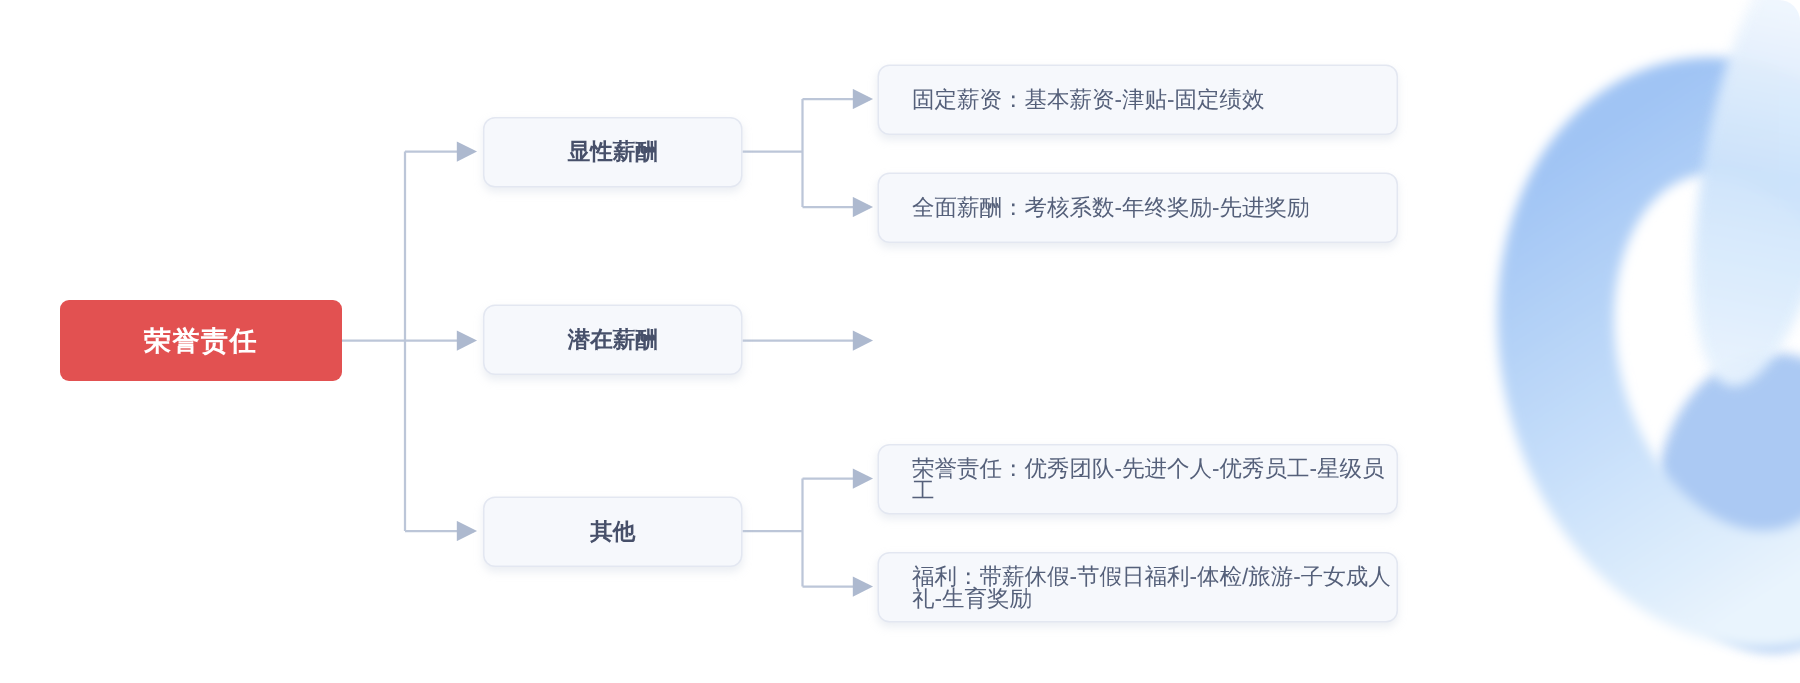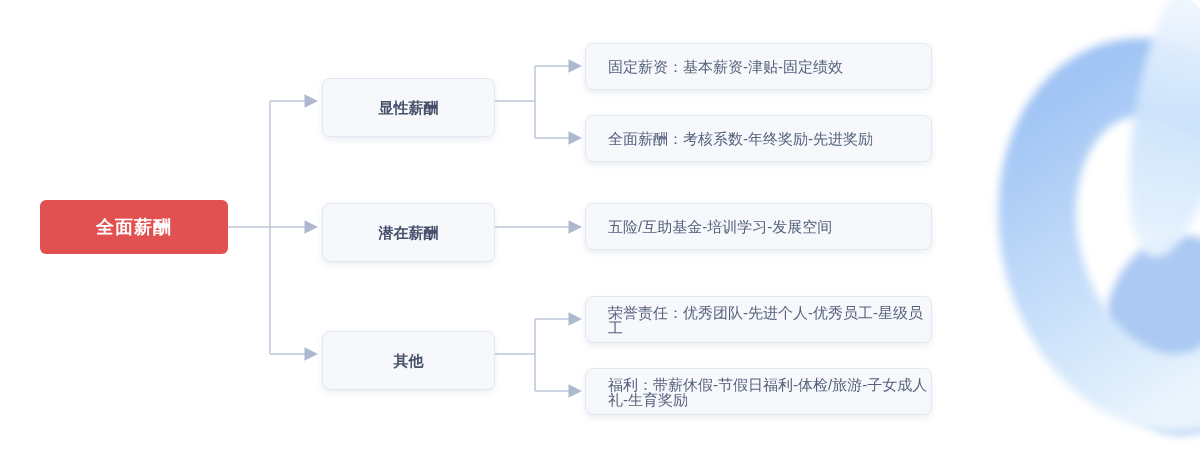--- a/index.html
+++ b/index.html
@@ -45,21 +45,21 @@
     background: #e25151;
     border-radius: 6px;
     justify-content: center;
     color: #ffffff;
     font-weight: bold;
     font-size: 18px;
     letter-spacing: 1px;
   }
   .node.branch {
     left: 322px;
-    width: 173px; height: 59px;
+    width: 173px; height: 47px;
     background: #f6f8fc;
     border: 1px solid #e3e7f1;
     border-radius: 8px;
     box-shadow: 0 3px 6px rgba(199,207,222,0.35);
     justify-content: center;
     color: #47506a;
     font-weight: bold;
   }
   .node.leaf {
     left: 585px;
@@ -125,25 +125,24 @@
       <path d="M535 66 H580" marker-end="url(#arrow)"></path>
       <path d="M535 138 H580" marker-end="url(#arrow)"></path>
       <path d="M495 227 H580" marker-end="url(#arrow)"></path>
       <path d="M495 354 H535"></path>
       <path d="M535 319 V391"></path>
       <path d="M535 319 H580" marker-end="url(#arrow)"></path>
       <path d="M535 391 H580" marker-end="url(#arrow)"></path>
     </g>
   </svg>
 
-  <div class="node root">全面薪酬</div>
+  <div class="node root">荣誉责任</div>
 
   <div class="node branch b1">显性薪酬</div>
   <div class="node branch b2">潜在薪酬</div>
   <div class="node branch b3">其他</div>
 
   <div class="node leaf l1">固定薪资：基本薪资-津贴-固定绩效</div>
   <div class="node leaf l2">全面薪酬：考核系数-年终奖励-先进奖励</div>
-  <div class="node leaf l3">五险/互助基金-培训学习-发展空间</div>
   <div class="node leaf l4">荣誉责任：优秀团队-先进个人-优秀员工-星级员工</div>
   <div class="node leaf l5">福利：带薪休假-节假日福利-体检/旅游-子女成人礼-生育奖励</div>
 
 </div>
 
 </body></html>

